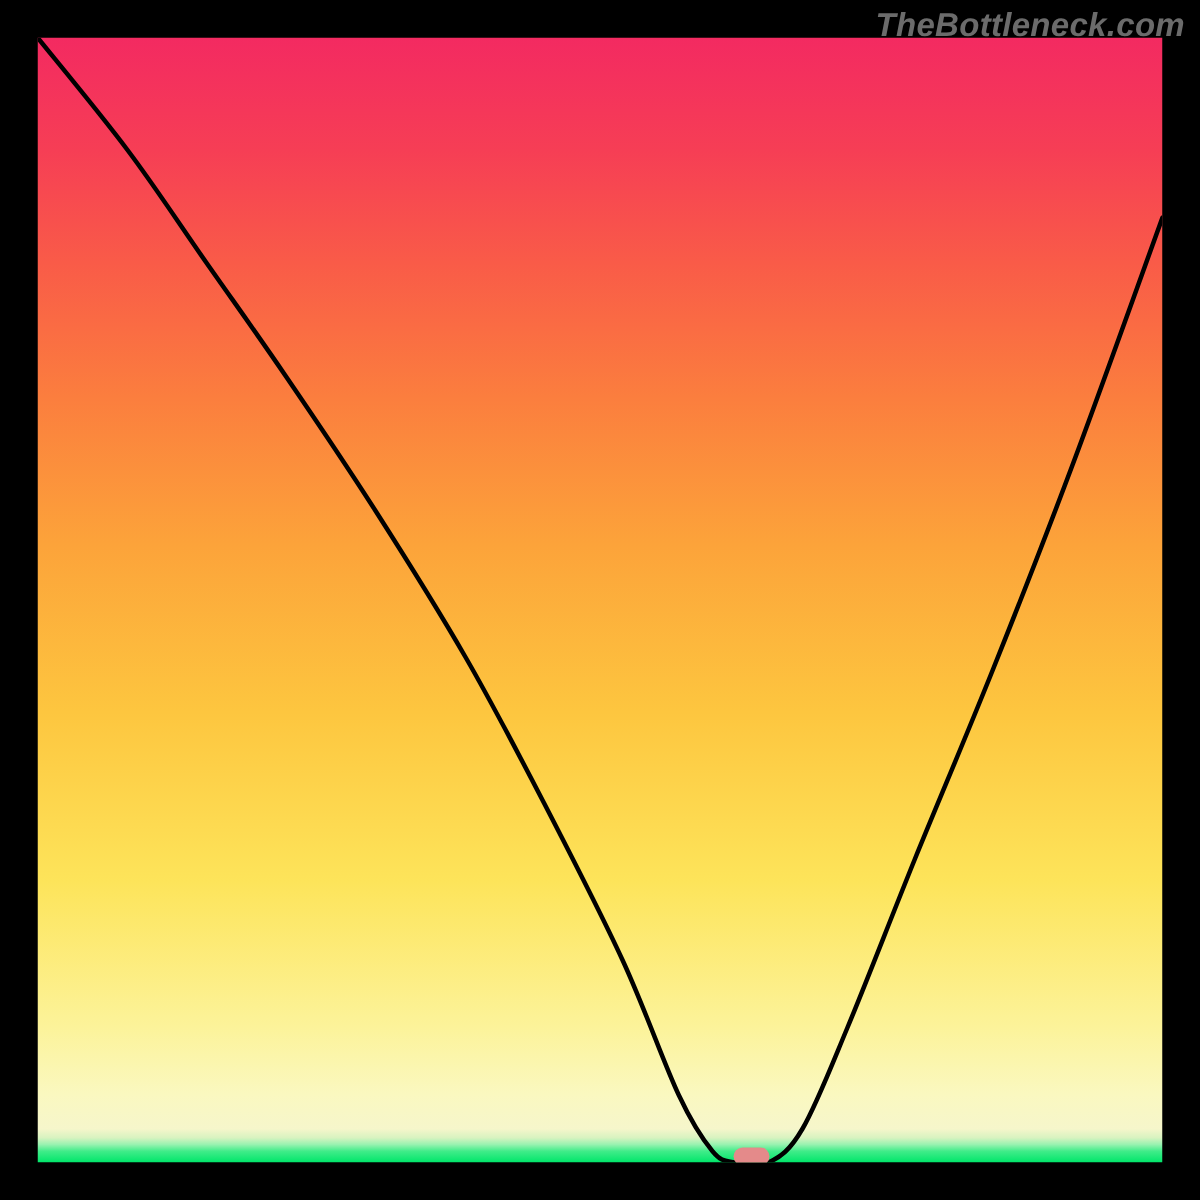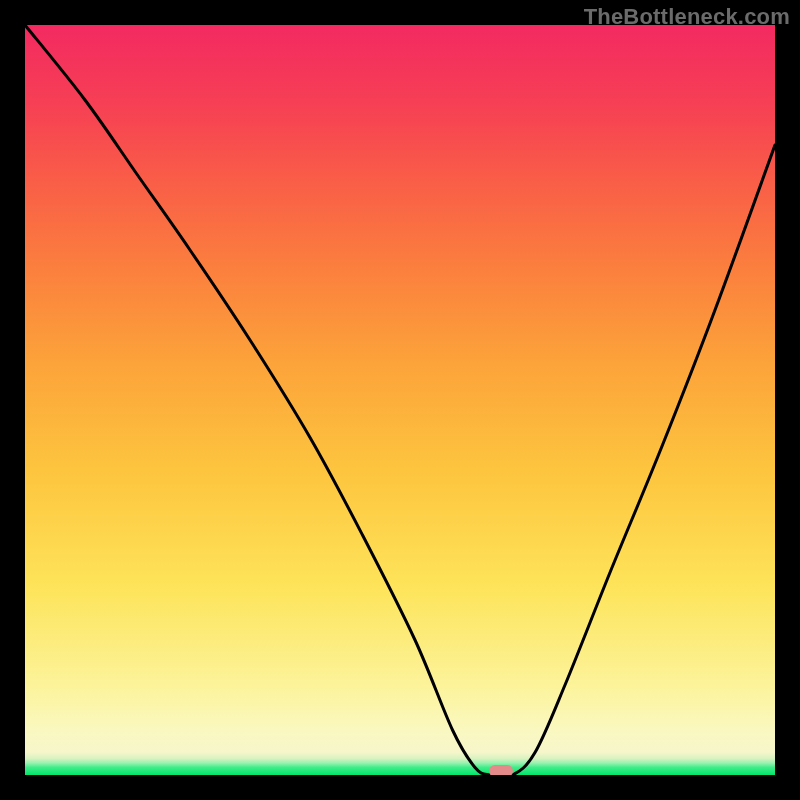--- a/index.html
+++ b/index.html
@@ -9,20 +9,21 @@
     height: 800px;
     background: #000;
     overflow: hidden;
     font-family: Arial, Helvetica, sans-serif;
   }
   .frame {
     position: relative;
     width: 800px;
     height: 800px;
     background: #000;
+    font-style: italic;
   }
   .watermark {
     position: absolute;
     top: 4px;
     right: 10px;
     color: #6b6b6b;
     font-size: 22px;
     font-weight: 600;
     letter-spacing: 0.2px;
     z-index: 10;

